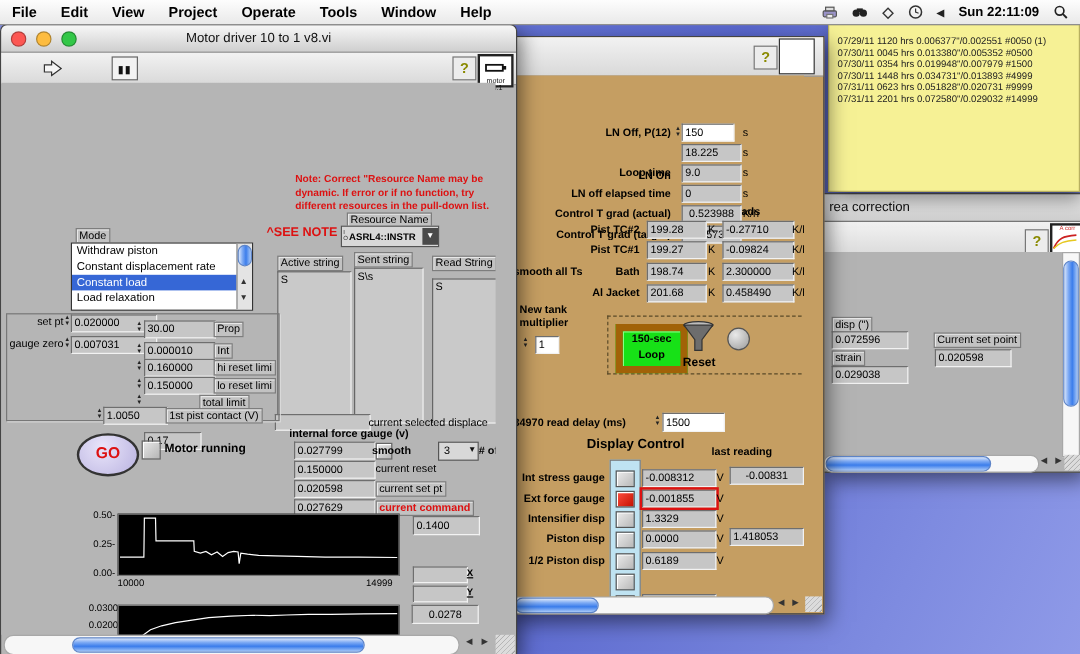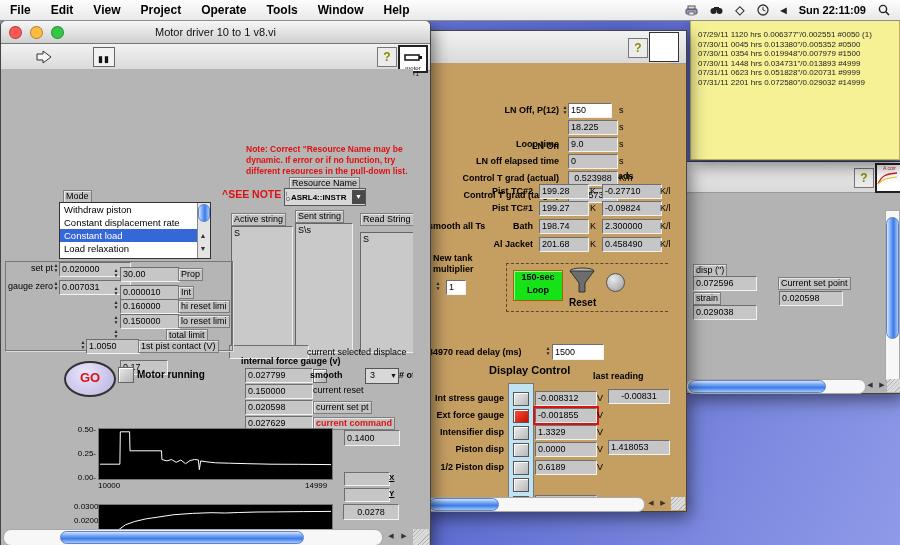--- a/index.html
+++ b/index.html
@@ -105,20 +105,23 @@
       <span class="sicon">
           <svg width="12" height="12">
             <circle cx="5" cy="5" r="3.6" fill="none" stroke="#222" stroke-width="1.4"></circle>
             <line x1="7.8" y1="7.8" x2="11" y2="11" stroke="#222" stroke-width="1.6"></line>
           </svg>
         </span>
     </div>
   </div>
 
   <div class="win" id="area-win" style="left:685px;top:161px;width:215px;height:231px;background:#b3b3b3;border:1px solid #444;z-index:10;">
+    <div class="titlebar" style="border-radius:0;">
+      <span style="position:absolute;left:5px;top:0;">rea correction</span>
+    </div>
     <div class="toolbar" style="height:30px;">
       <div class="helpbtn" style="left:168px;top:6px;">?</div>
       <div class="abs" style="left:189px;top:1px;width:25px;height:26px;background:#fff;border:2px solid #222;">
         <div style="font-size:5px;color:#cc2222;text-align:center;line-height:6px;">A corr</div>
         <svg width="21" height="14">
             <path d="M1 13 C5 4 9 3 20 2" fill="none" stroke="#cc2222" stroke-width="1.4"></path>
             <path d="M1 13 C6 8 10 7 20 6" fill="none" stroke="#e6c820" stroke-width="1.2"></path>
           </svg>
       </div>
     </div>
@@ -161,21 +164,21 @@
     </div>
     <div class="abs" id="mid-panel" style="left:0;top:32px;width:245px;height:434px;background:#c59e62;overflow:hidden;">
       <div class="plain bold" style="left:176px;top:108px;">T grads</div>
 
       <div class="plain bold" style="left:8px;top:190px;white-space:pre-line;line-height:11px;">New tank
 multiplier</div>
       <div class="spin" style="left:9px;top:218px;">▲<br>▼</div>
       <div class="fld white" style="left:21px;top:217px;width:14px;height:13px;">1</div>
 
       <div class="dashedbox" style="left:81px;top:200px;width:165px;height:47px;"></div>
-      <div class="abs" style="left:88px;top:207px;width:48px;height:29px;background:#17e117;border:1px solid #a16207;box-shadow:1px 1px 0 #8f8 inset;
+      <div class="abs" style="left:88px;top:207px;width:48px;height:29px;background:#17e117;border:6px solid #a16207;box-shadow:1px 1px 0 #8f8 inset;
            font-size:9px;font-weight:bold;text-align:center;white-space:pre-line;line-height:13px;">150-sec
 Loop</div>
       <div class="abs" style="left:142px;top:204px;">
         <svg width="30" height="28">
             <ellipse cx="15" cy="4" rx="12" ry="3" fill="#bdbdbd" stroke="#333"></ellipse>
             <polygon points="3,4 27,4 18,16 18,25 12,25 12,16" fill="#6d6d6d" stroke="#333"></polygon>
           </svg>
       </div>
       <div class="plain bold" style="left:144px;top:234px;font-size:10px;">Reset</div>
       <div class="abs" style="left:181px;top:210px;width:17px;height:17px;border-radius:50%;border:1px solid #555;

